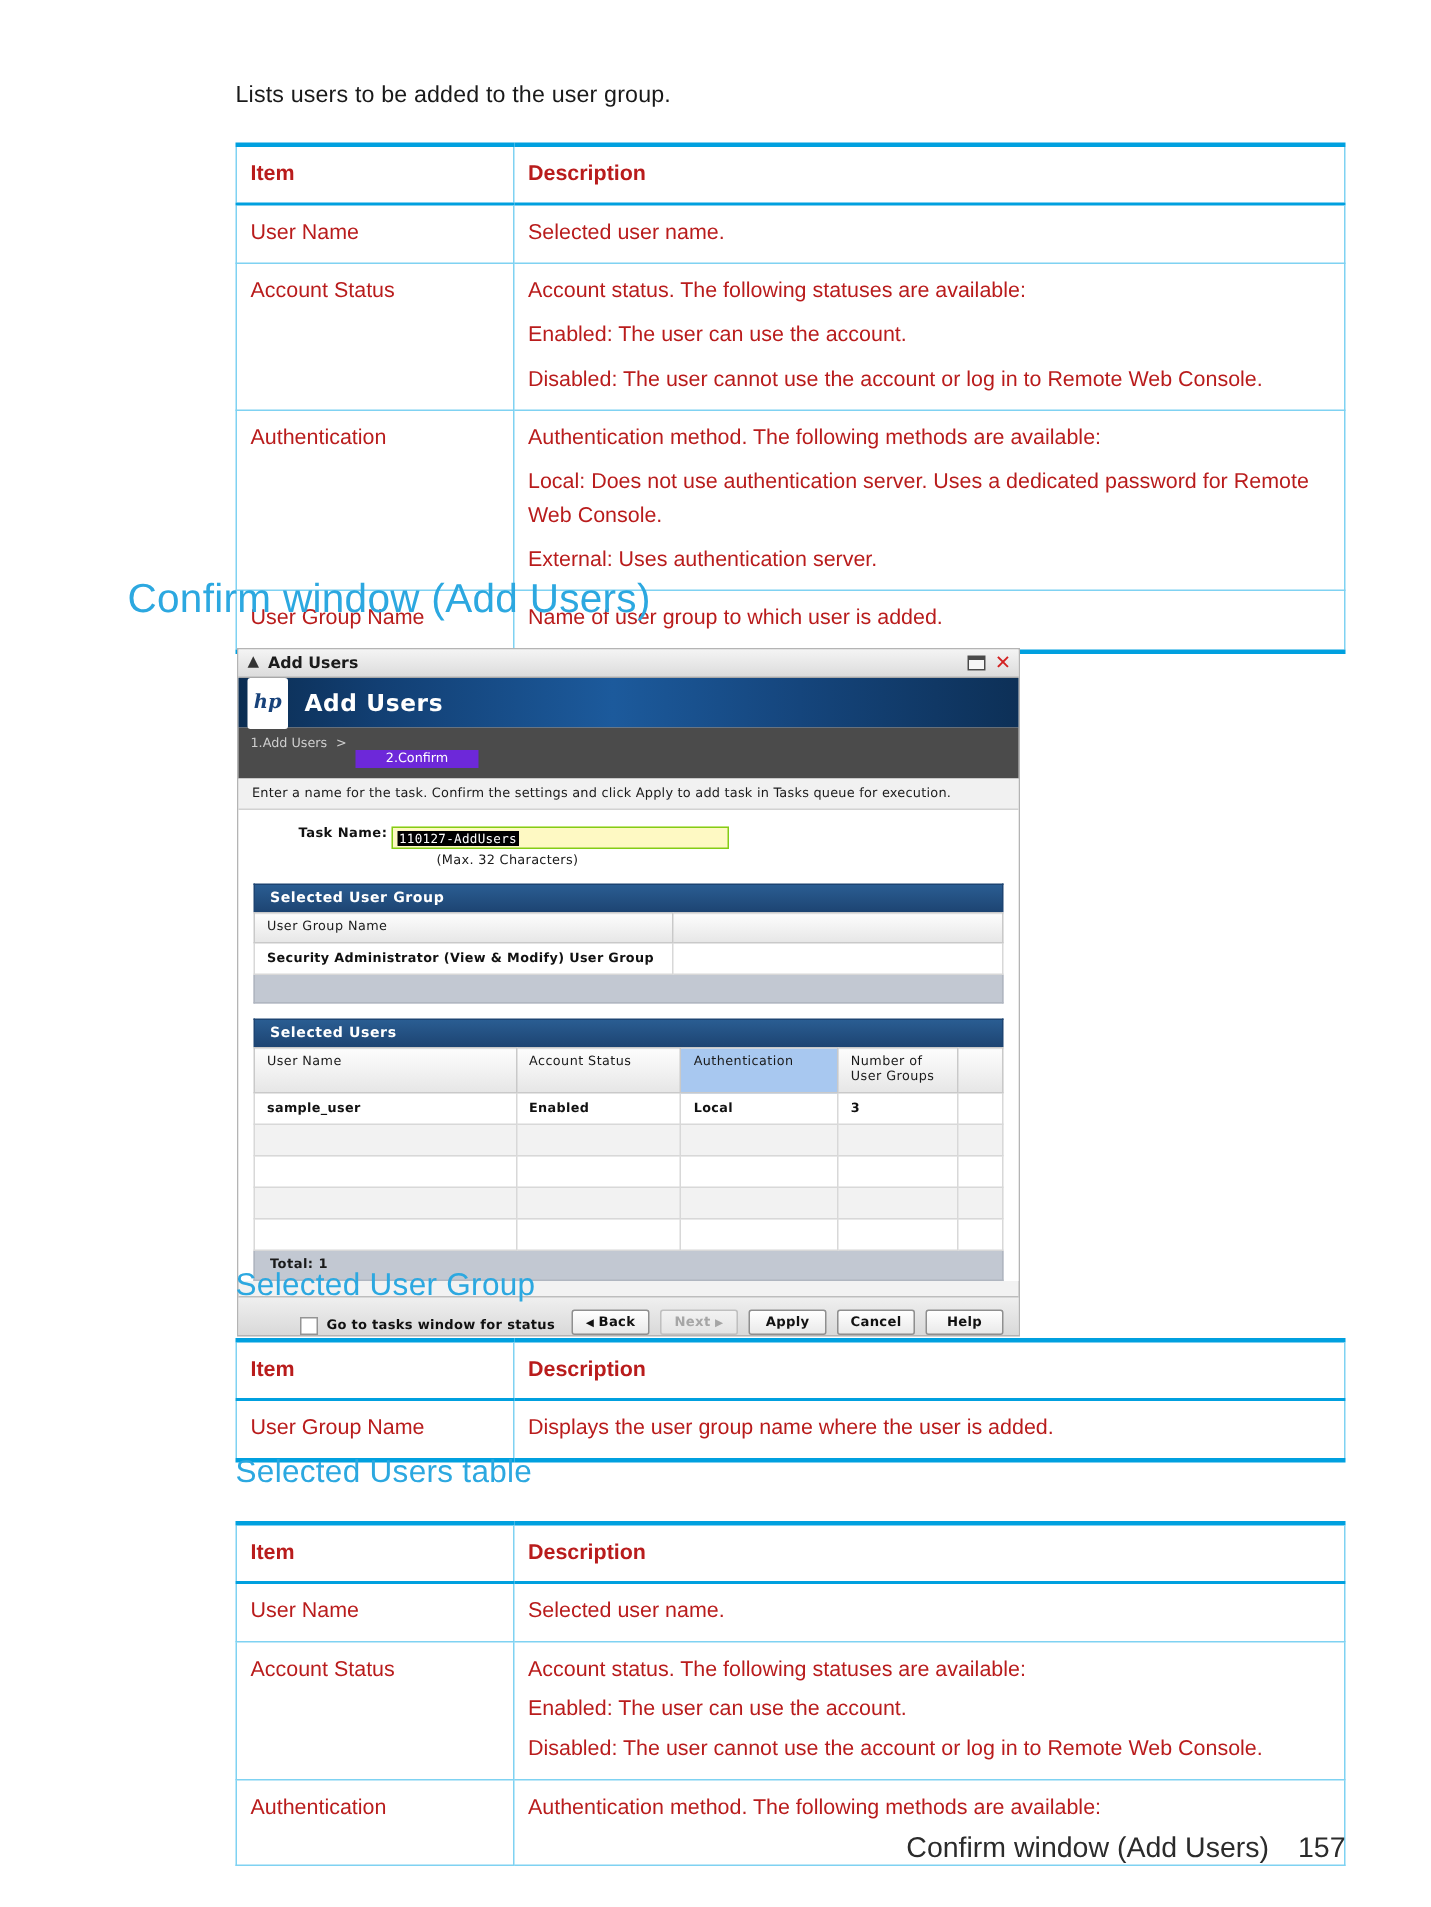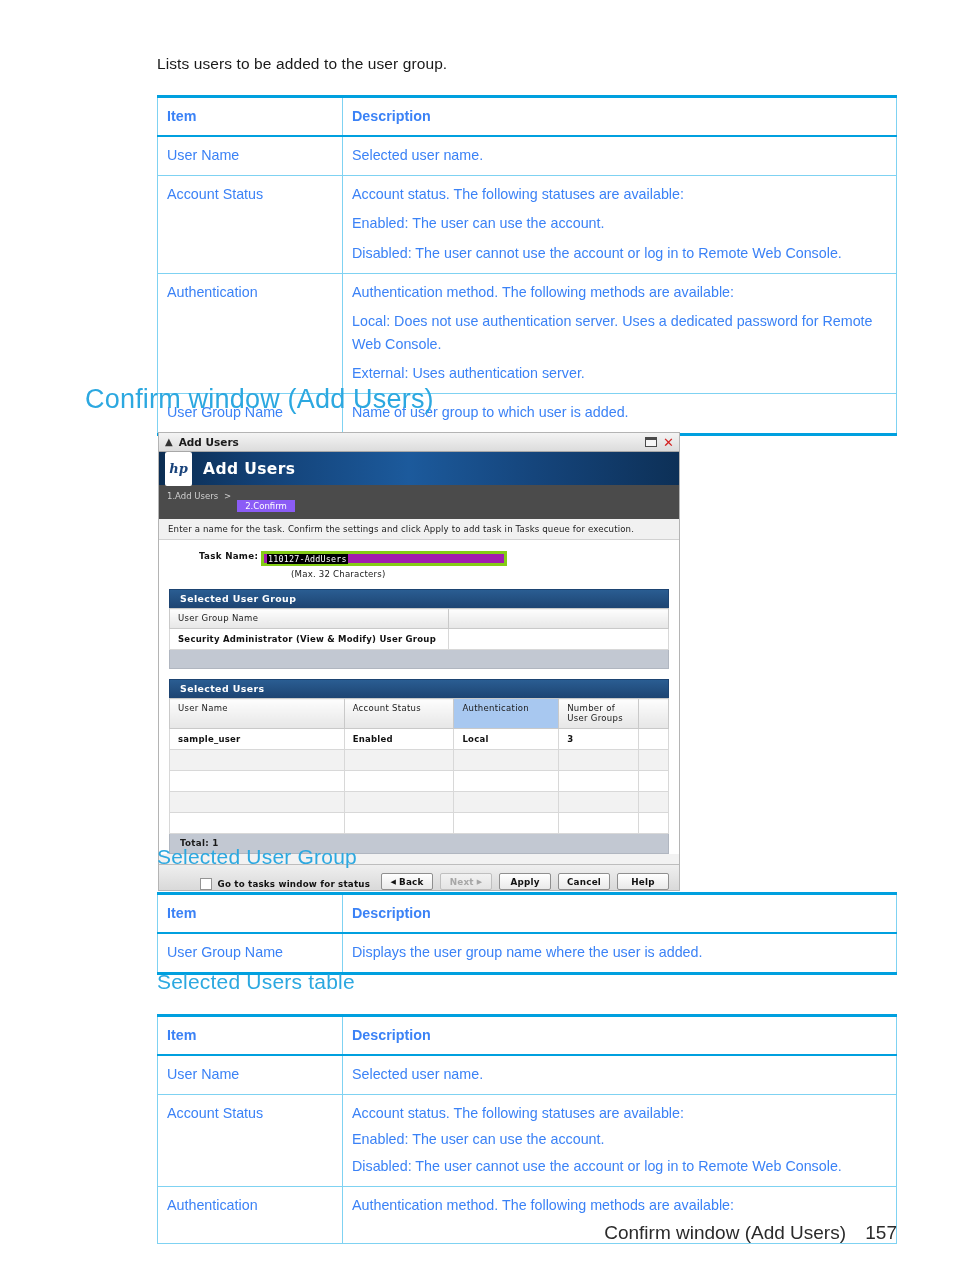--- a/index.html
+++ b/index.html
@@ -44,21 +44,21 @@
     width: 100%;
     border-collapse: collapse;
     table-layout: fixed;
   }
   .doc-table td {
     border: 1px solid #7fd2f2;
     padding: 7px 9px 8px 9px;
     font-size: 14.3px;
     line-height: 1.62;
     vertical-align: top;
-    color: #3b82f6;
+    color: #b91c1c;
   }
   .doc-table col.c1 { width: 185px; }
   .doc-table .hdr td {
     font-weight: bold;
     padding-top: 7px;
     padding-bottom: 7px;
   }
   .doc-table .toprule {
     border-top: 3px solid #00a0df;
   }
@@ -181,23 +181,23 @@
     display: flex;
     align-items: center;
     padding-left: 8px;
     gap: 6px;
   }
   .step {
     font-size: 8.5px;
     color: #cfcfcf;
   }
   .step.active {
-    background: #8b5cf6;
+    background: #6d28d9;
     color: #ffffff;
-    padding: 1px 8px;
+    padding: 1px 20px;
     margin-top: 20px;
   }
   .step-sep { font-size: 8.5px; color: #cfcfcf; }
 
   .dlg-spacer {
     height: 13px;
     background: #4b4b4b;
   }
 
   .dlg-instruction {
@@ -221,24 +221,24 @@
   .task-label {
     font-size: 8.7px;
     font-weight: bold;
     color: #111;
     width: 92px;
     padding-left: 30px;
     box-sizing: border-box;
     letter-spacing: 0.3px;
   }
   .task-input {
-    width: 246px;
+    width: 225px;
     height: 15px;
-    border: 3px solid #84cc16;
-    background: #a21caf;
+    border: 1px solid #84cc16;
+    background: #fef9c3;
     display: flex;
     align-items: center;
     padding-left: 3px;
     box-sizing: border-box;
   }
   .task-value {
     font-family: "DejaVu Sans Mono", monospace;
     font-size: 8.4px;
     background: #000000;
     color: #ffffff;

